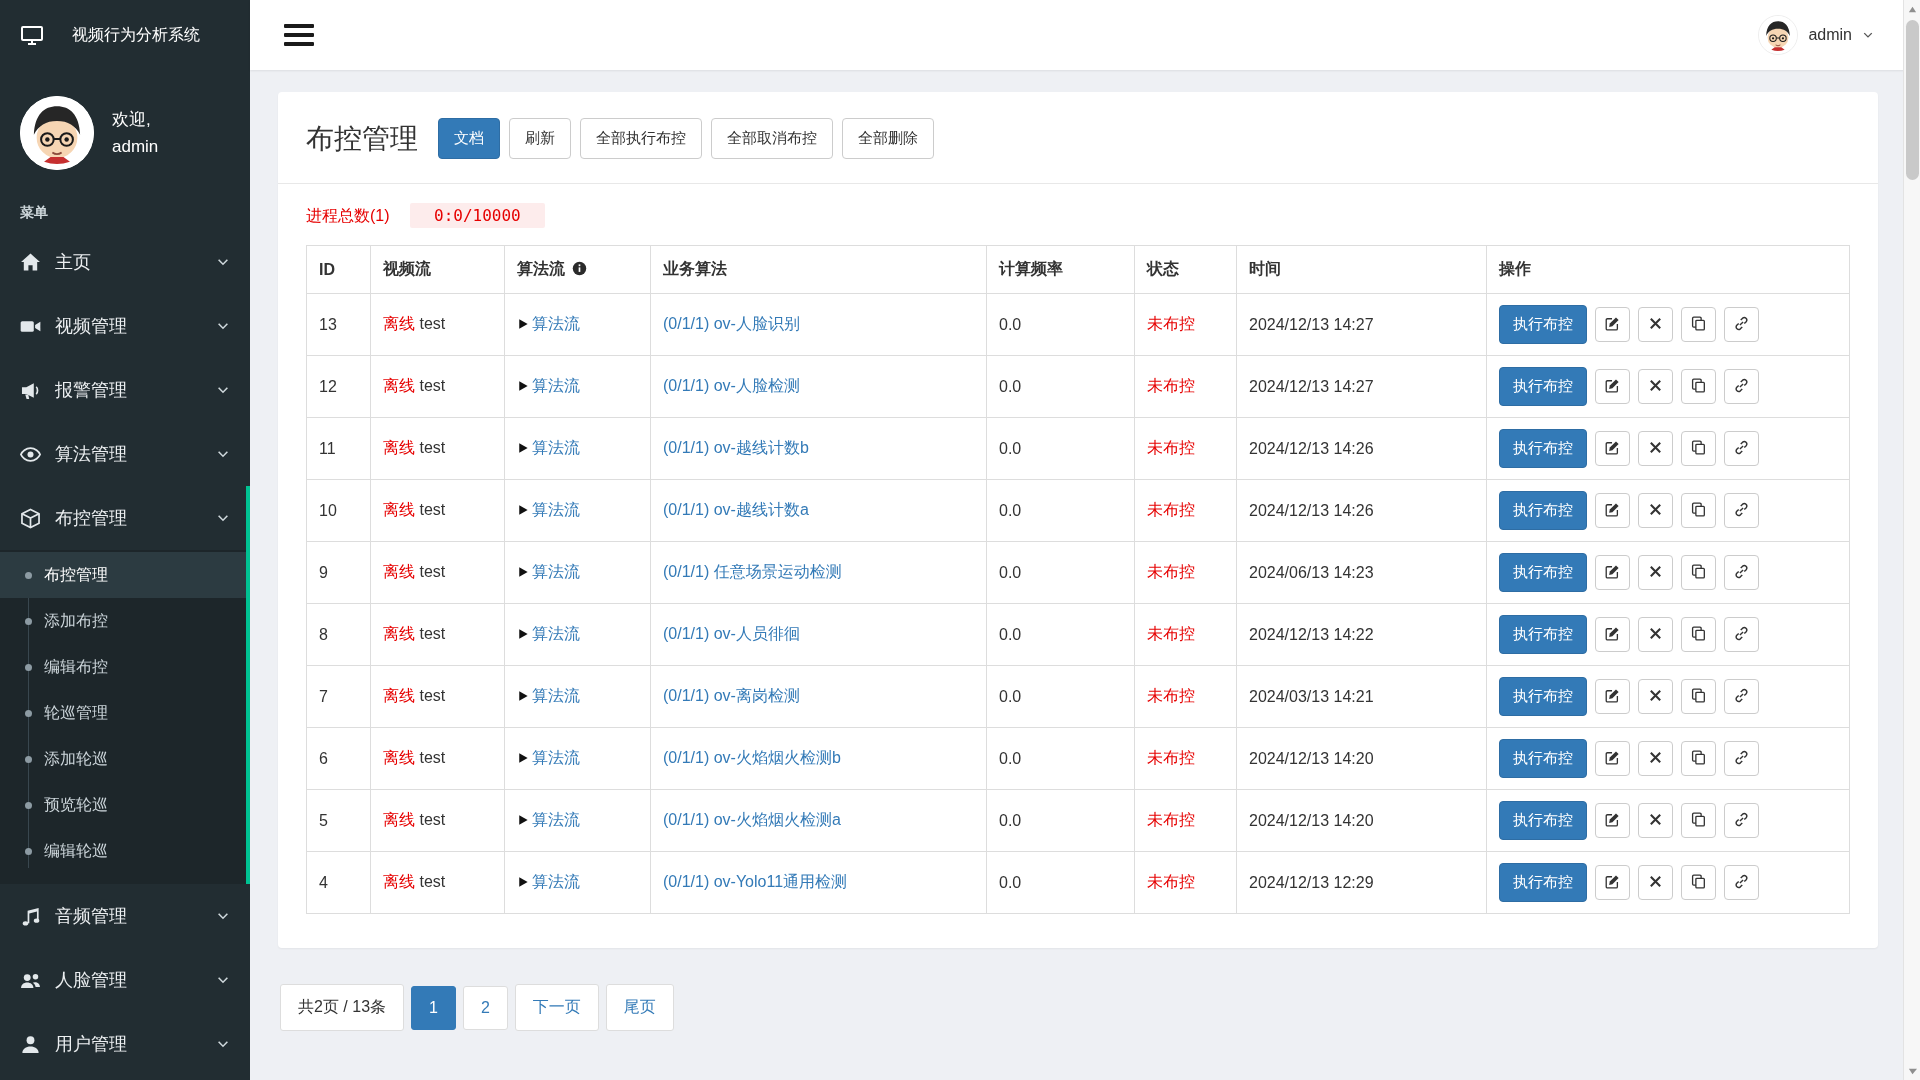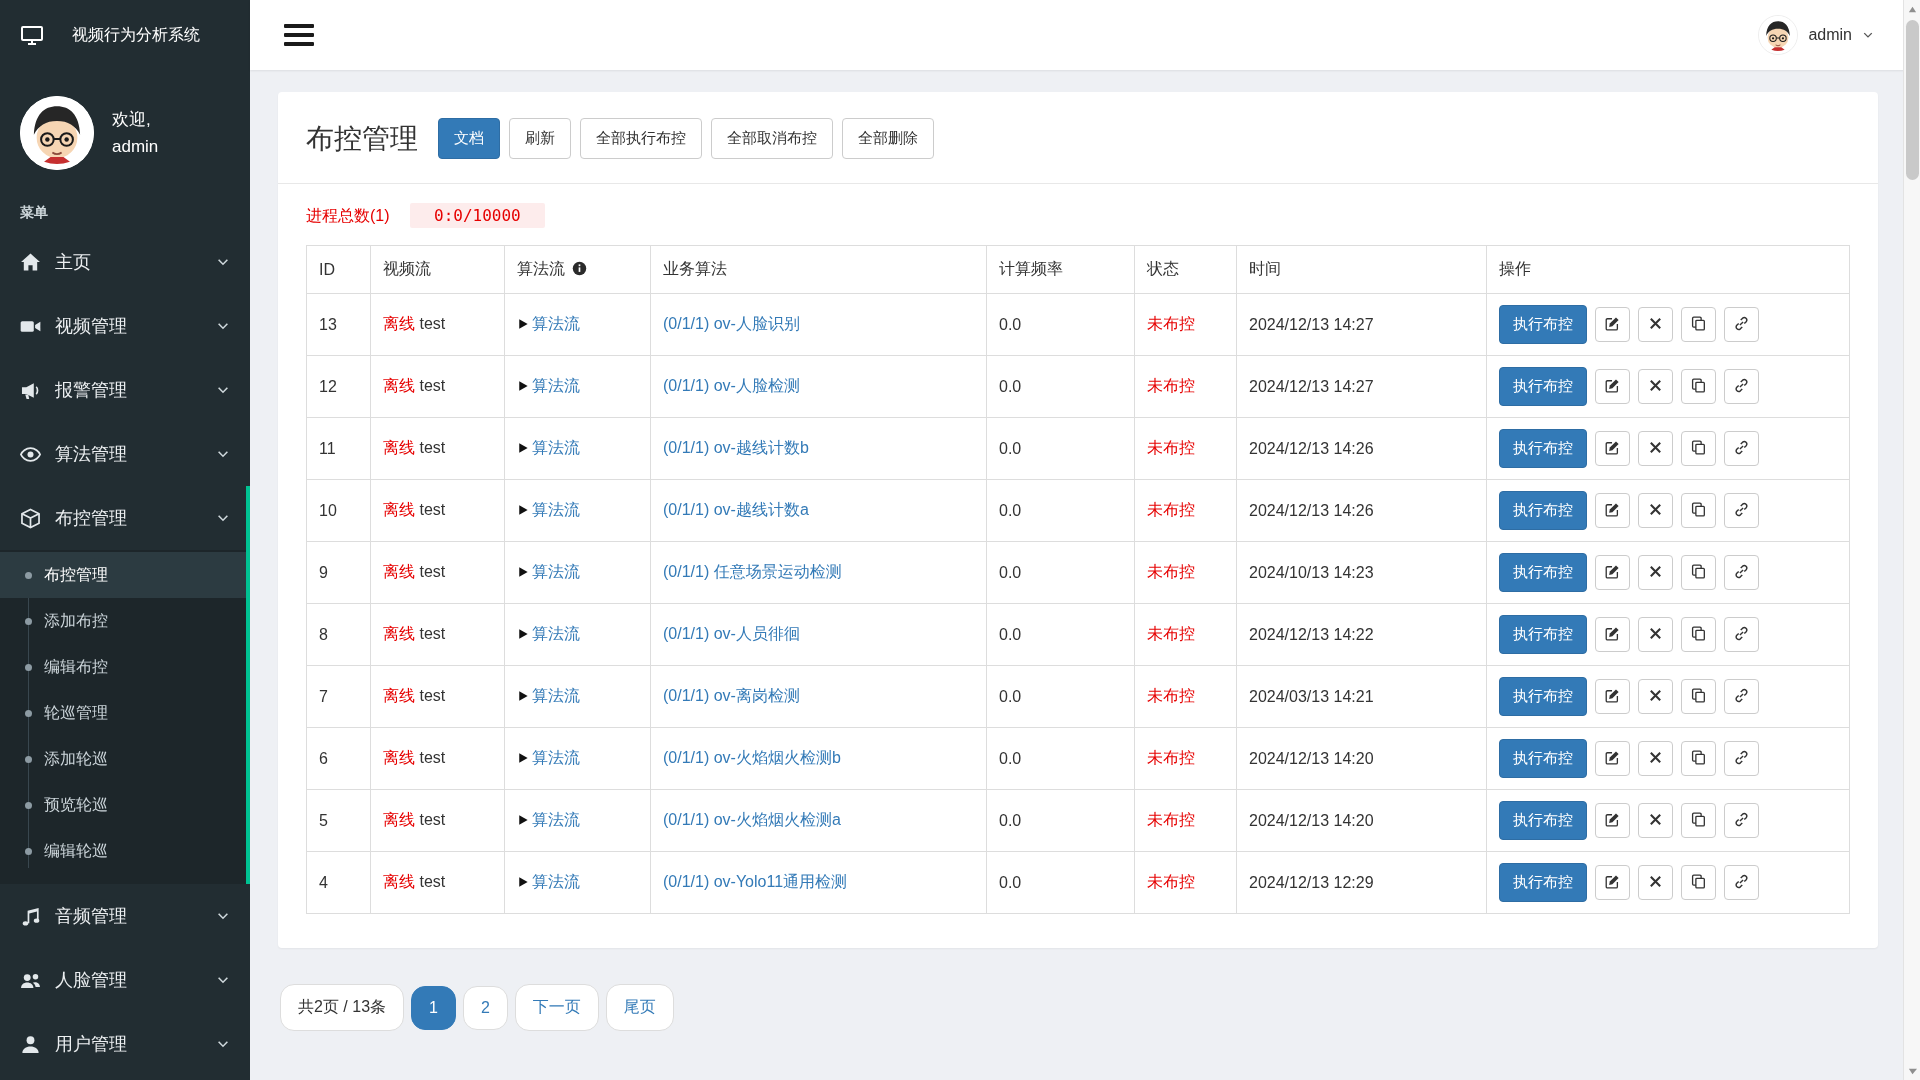--- a/index.html
+++ b/index.html
@@ -41,32 +41,32 @@
 .page-header{display:flex;align-items:center;gap:10px}
 .page-title{font-size:28px;font-weight:500;margin-right:10px}
 .toolbar{display:flex;gap:9px;align-items:center}
 .btn{font-size:15px;padding:10px 15px;border:1px solid #ccc;background:#fff;color:#333;border-radius:4px;cursor:pointer;font-family:inherit;white-space:nowrap}
 .btn-primary{background:#337ab7;border-color:#2e6da4;color:#fff}
 .divider{border:none;border-top:1px solid #e8e8e8;margin:24px -28px 0}
 .process-line{margin:22px 0 18px;font-size:16px;color:#e60000}
 .process-counter{margin-left:16px;font-family:"DejaVu Sans Mono","Liberation Mono",monospace;background:#fdecec;padding:3px 24px;border-radius:2px}
 table{width:100%;border-collapse:collapse;font-size:16px;table-layout:fixed}
 th,td{border:1px solid #ddd;text-align:left;vertical-align:middle;overflow:hidden}
-th{padding:13px 12px;font-weight:normal}
+th{padding:13px 12px;font-weight:bold}
 td{padding:11px 12px}
 th .info{display:inline-block;width:15px;height:15px;vertical-align:-2px;margin-left:7px}
 .red{color:#e60000}
 a.link{color:#337ab7;text-decoration:none;cursor:pointer}
 .play{display:inline-block;width:12px;height:12px;margin-right:3px;color:#111;vertical-align:-1px}
 .actions{display:flex;align-items:center;gap:8px}
 .btn-exec{background:#337ab7;border:1px solid #2e6da4;color:#fff;font-size:15px;padding:9px 13px;border-radius:4px;cursor:pointer;white-space:nowrap;font-family:inherit}
 .icon-btn{width:35px;height:35px;min-width:35px;border:1px solid #ccc;background:#fff;border-radius:4px;display:flex;align-items:center;justify-content:center;color:#333;cursor:pointer}
 .icon-btn svg{width:15px;height:15px}
 .pagination{display:flex;align-items:center;gap:7px;margin:36px 0 0 2px}
-.page-box{padding:12px 17px;border:1px solid #ddd;background:#fff;font-size:16px;color:#337ab7;border-radius:14px;cursor:pointer;font-family:inherit}
+.page-box{padding:12px 17px;border:1px solid #ddd;background:#fff;font-size:16px;color:#337ab7;border-radius:3px;cursor:pointer;font-family:inherit}
 .page-box.info{color:#333;cursor:default}
 .page-box.active{background:#337ab7;border-color:#337ab7;color:#fff}
 
 .scrollbar{position:fixed;top:0;right:0;bottom:0;width:17px;background:#f7f7f7;border-left:1px solid #e3e3e3;z-index:20}
 .sb-arrow{position:absolute;left:0;width:17px;height:16px;display:flex;align-items:center;justify-content:center;color:#8f8f8f}
 .sb-arrow.up{top:1px}
 .sb-arrow.down{bottom:1px}
 .sb-arrow svg{width:9px;height:9px}
 .sb-thumb{position:absolute;left:2px;top:20px;width:13px;height:160px;background:#c9c9c9;border-radius:7px}
 .icon svg,.chev svg,.caret svg,.info svg,.play svg,.dot svg{width:100%;height:100%;display:block}
@@ -500,21 +500,21 @@
               </tr>
               <tr>
                 <td>9</td>
                 <td><span class="red">离线</span><span> test</span></td>
                 <td><a class="link"><span class="play"><svg viewBox="0 0 16 16" fill="currentColor">
                         <path d="M3 1.8 14.2 8 3 14.2z"></path>
                       </svg></span><span>算法流</span></a></td>
                 <td><a class="link">(0/1/1) 任意场景运动检测</a></td>
                 <td>0.0</td>
                 <td><span class="red">未布控</span></td>
-                <td>2024/10/13 14:23</td>
+                <td>2024/06/13 14:23</td>
                 <td>
                   <div class="actions">
                     <button class="btn-exec">执行布控</button>
                     <button class="icon-btn">
                       <span><svg viewBox="0 0 16 16" fill="none" stroke="currentColor" stroke-width="1.4">
                           <path d="M13.2 8.6v4.9a1.3 1.3 0 0 1-1.3 1.3H2.6a1.3 1.3 0 0 1-1.3-1.3V4.2a1.3 1.3 0 0 1 1.3-1.3h4.9"></path>
                           <path d="M11.7 1.5l2.8 2.8-6.6 6.6-3.5.7.7-3.5z" fill="currentColor" stroke="none"></path>
                         </svg></span>
                     </button>
                     <button class="icon-btn">

